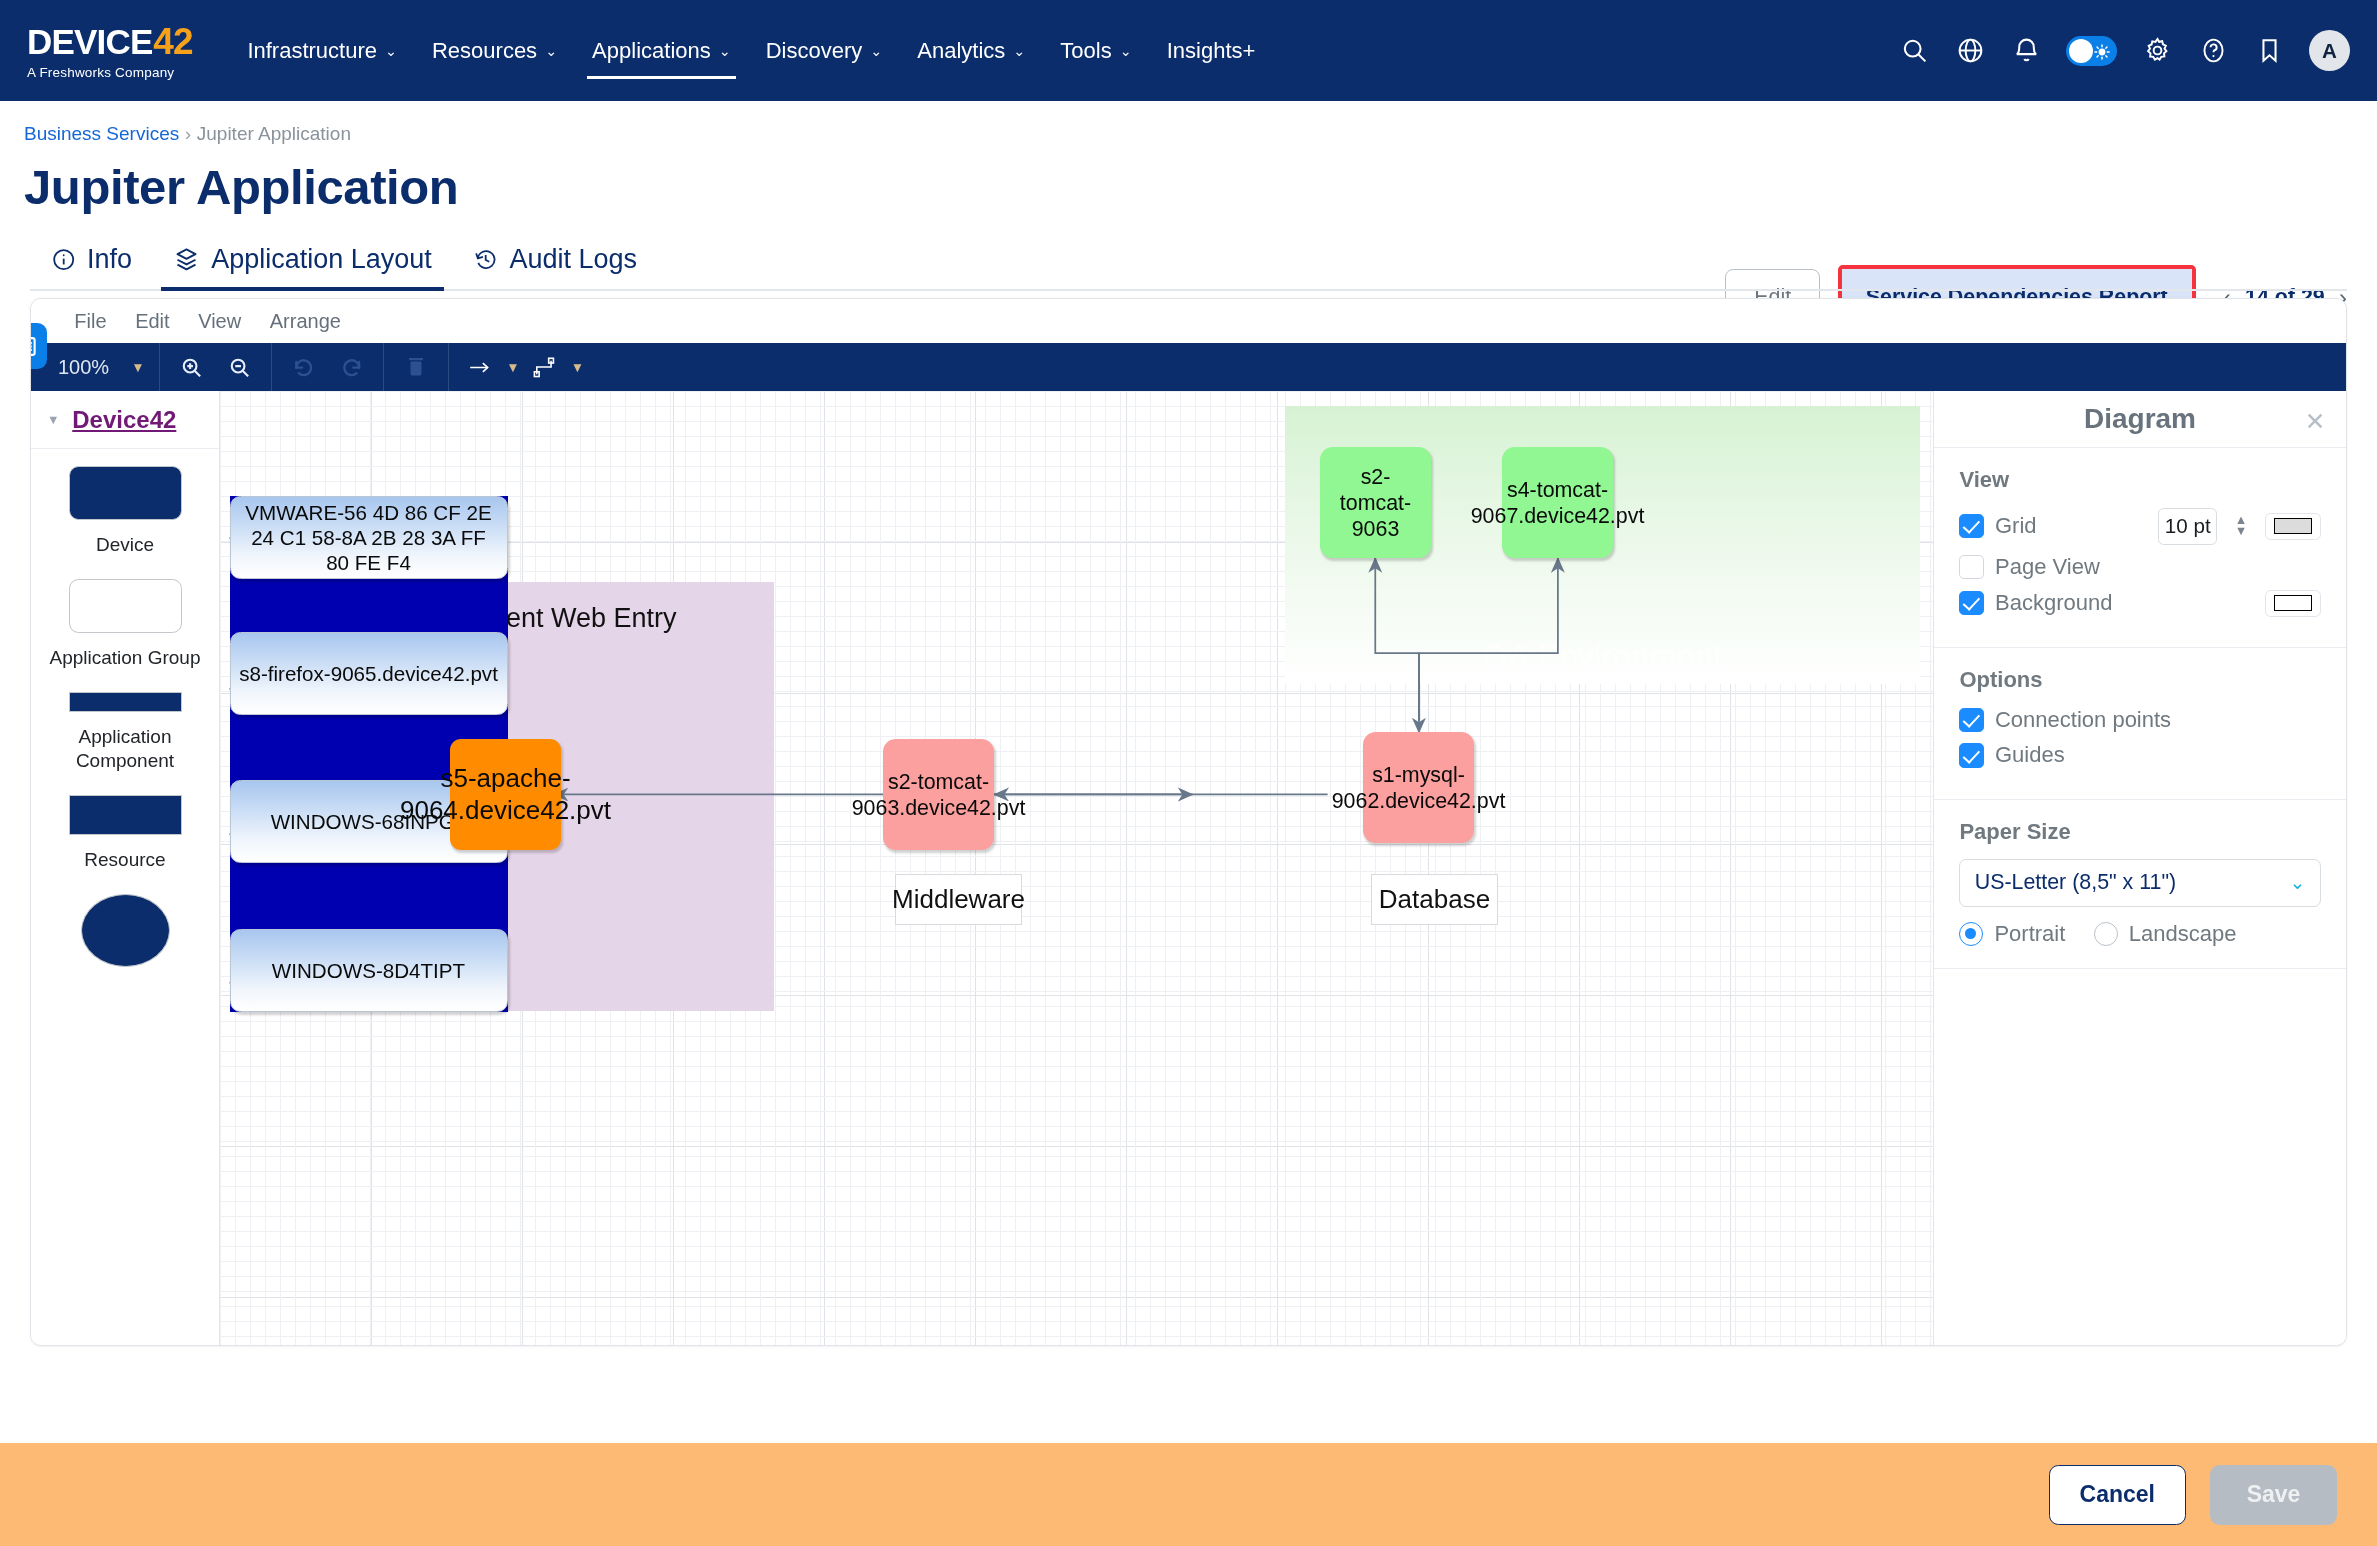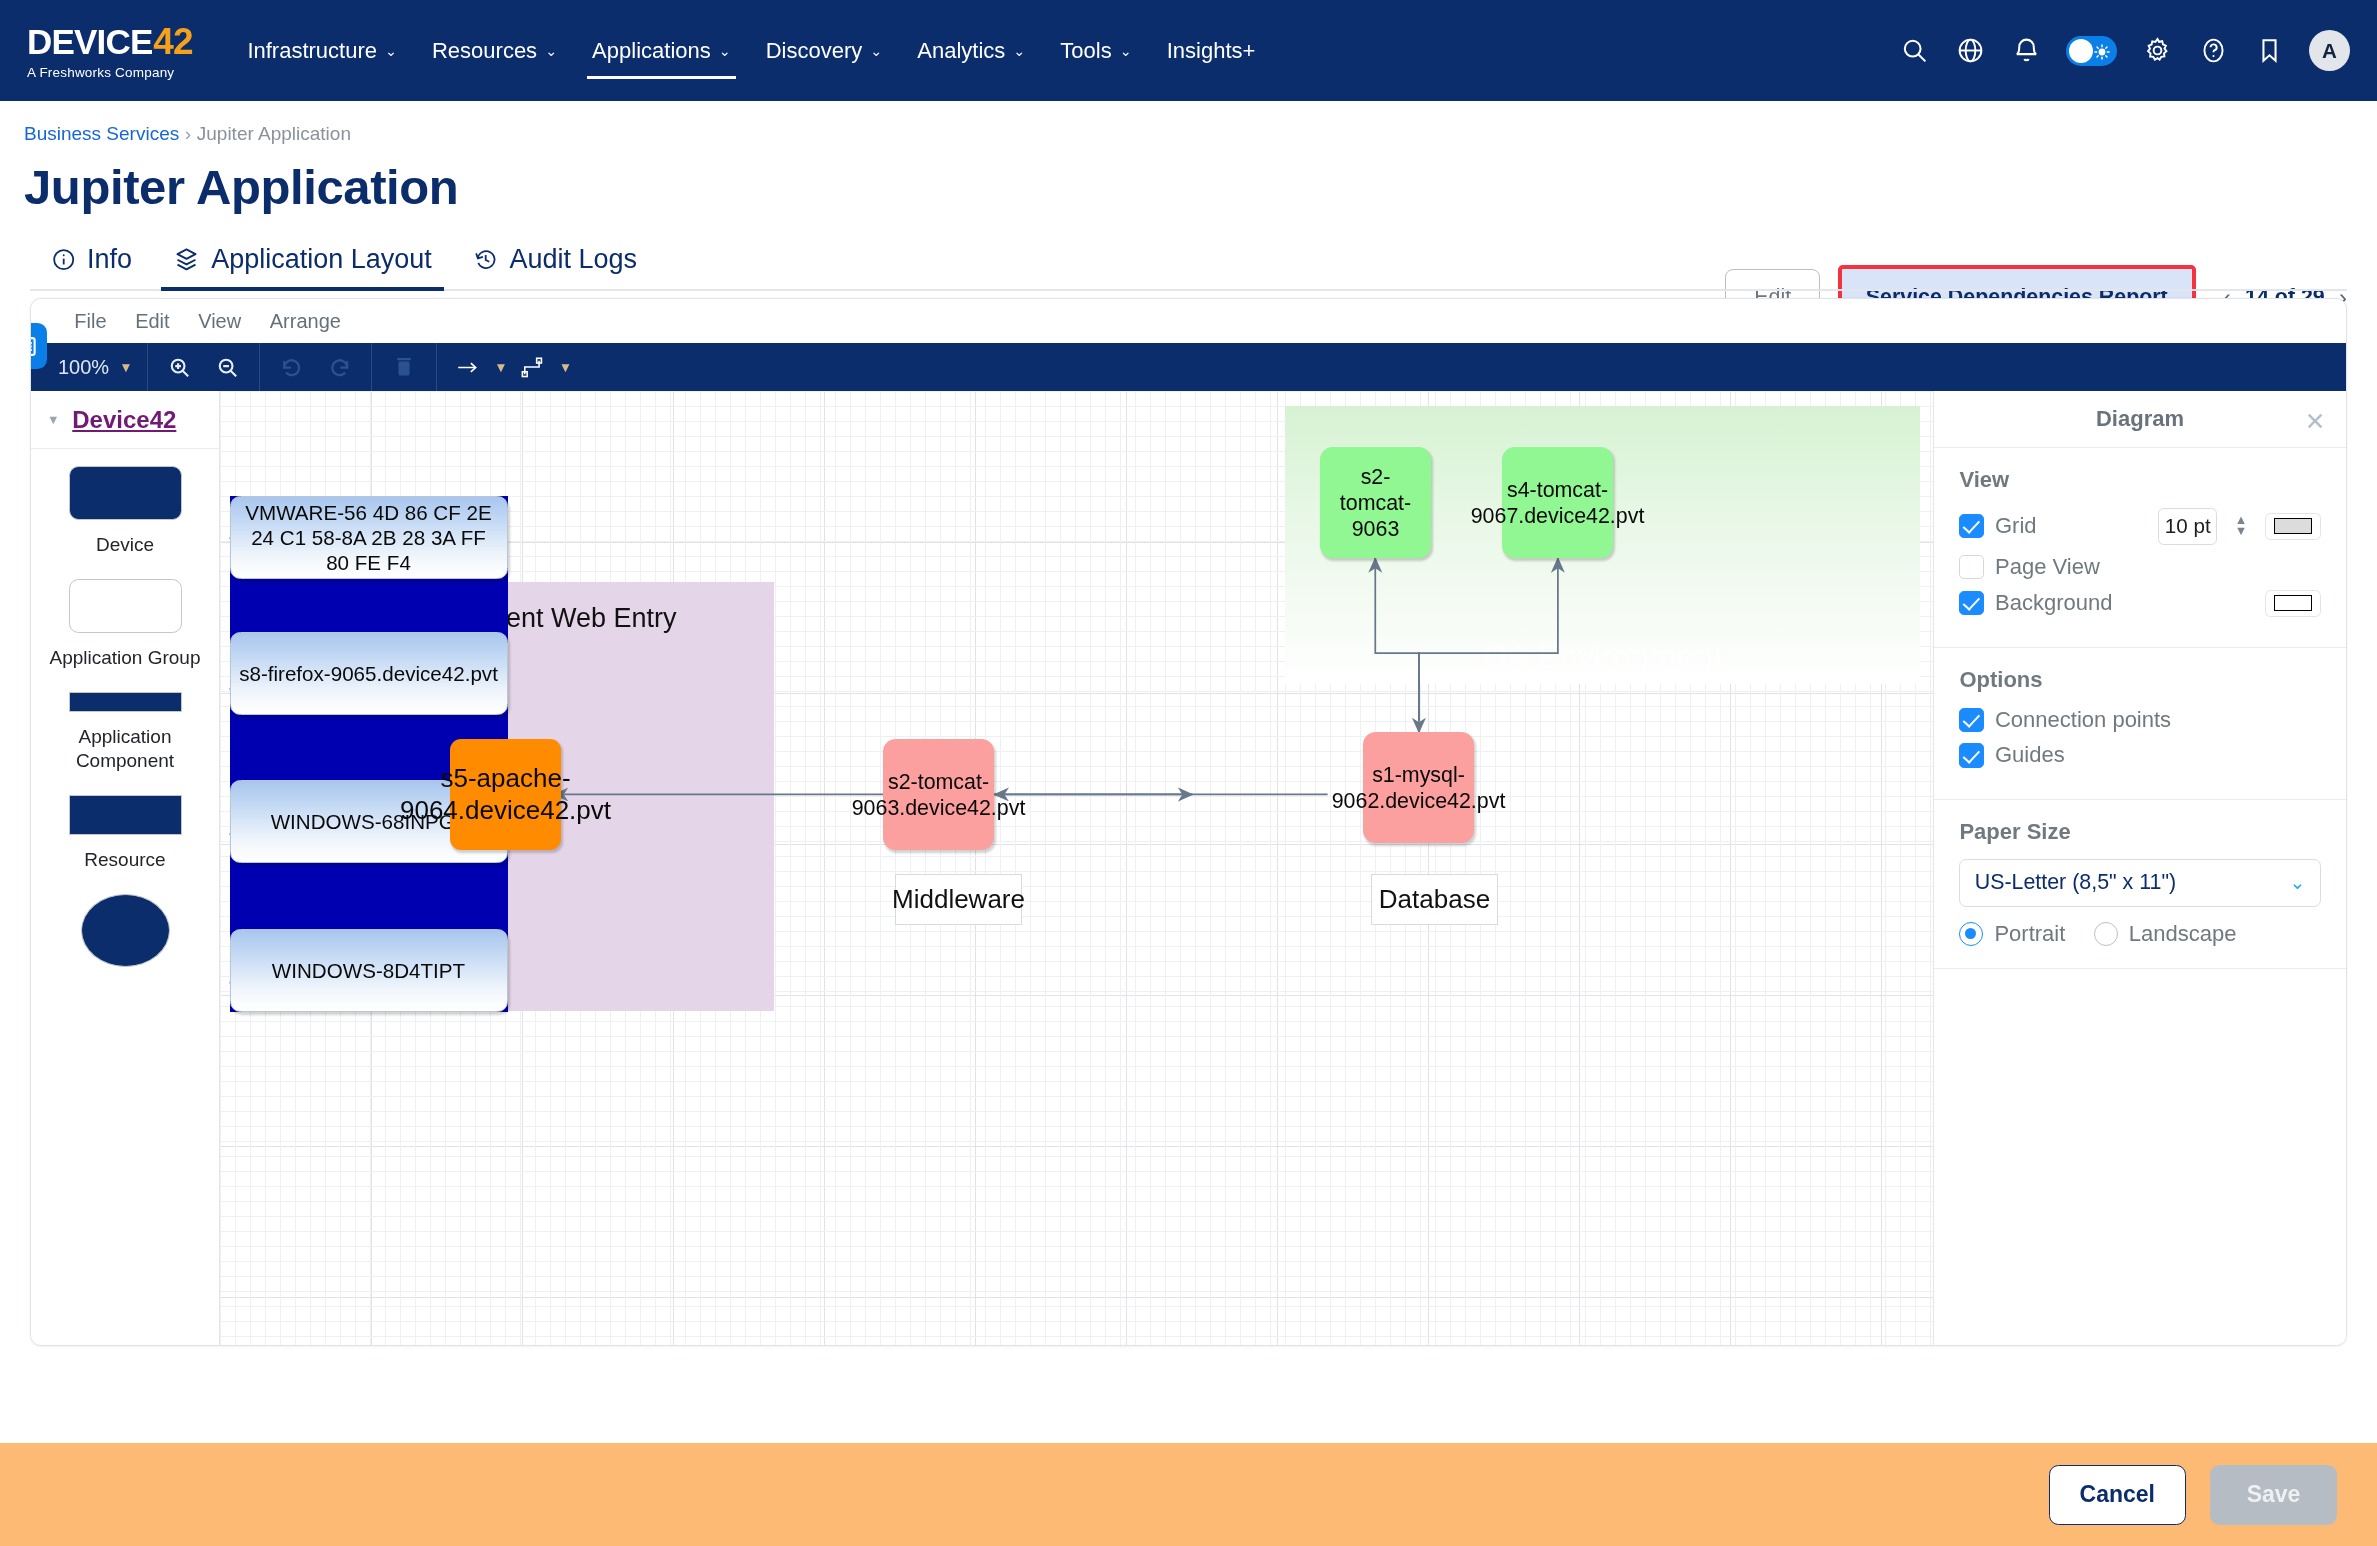--- a/index.html
+++ b/index.html
@@ -89,21 +89,21 @@
   }
   .sidebar-toggle {
     position: absolute; left: -30px; top: 24px; width: 46px; height: 46px;
     background: #0b7fe8; border-radius: 9.5px; display: flex; align-items: center;
     justify-content: center; cursor: pointer; z-index: 30;
   }
   .menubar { height: 44px; display: flex; align-items: center; gap: 0; padding-left: 29px; background: #fff; }
   .menubar .mi { font-size: 20px; color: #66707b; padding: 0 14.3px; cursor: pointer; }
   .toolbar { height: 48px; background: #0b2d6b; display: flex; align-items: center; }
   .tb-group { display: flex; align-items: center; height: 100%; border-right: 0.8px solid #2b4a82; padding: 0 14.3px; gap: 12.7px; }
-  .tb-zoomlbl { color: #dfe6f2; font-size: 20px; display: flex; align-items: center; gap: 10px; cursor: pointer; }
+  .tb-zoomlbl { color: #dfe6f2; font-size: 20px; display: flex; align-items: center; gap: 22px; cursor: pointer; }
   .tb-btn { width: 35px; height: 35px; display: flex; align-items: center; justify-content: center; cursor: pointer; }
   .tb-caret { color: #d7b98a; font-size: 13.5px; }
 
   .editor-body { position: absolute; top: 92px; left: 0; right: 0; bottom: 0; display: flex; }
 
   
   .palette { width: 189px; border-right: 0.8px solid #e3e7eb; background: #fff; flex: 0 0 189px; }
   .palette-hdr { display: flex; align-items: center; gap: 12.7px; padding: 14.3px 16px; border-bottom: 0.8px solid #e9edf1; }
   .palette-hdr .tri { color: #9aa4ae; font-size: 12.7px; }
   .palette-hdr .nm { font-size: 24px; font-weight: 700; color: #701a75; text-decoration: underline; }
@@ -148,21 +148,21 @@
     color: #ffffff; opacity: .88;
   }
   .nd-green { background: #90f792; border-radius: 12.7px; font-size: 21.4px; padding: 3.2px 6.4px; }
   .nd-red { background: #fba09e; border-radius: 12.7px; font-size: 21.4px; padding: 3.2px 6.4px; }
   .lbl-box { position: absolute; border: 0.8px solid #d7dbe0; background: #fff; display: flex; align-items: center; justify-content: center; font-size: 26px; color: #111; }
   .svg-edges { position: absolute; inset: 0; pointer-events: none; }
 
   
   .fmt { width: 413px; flex: 0 0 413px; border-left: 0.8px solid #e3e7eb; background: #fff; }
   .fmt-hdr { height: 57px; display: flex; align-items: center; justify-content: center; position: relative; border-bottom: 0.8px solid #e9edf1; }
-  .fmt-title { font-size: 22px; color: #69737e; font-weight: 600; }
+  .fmt-title { font-size: 28px; color: #69737e; font-weight: 600; }
   .fmt-x { position: absolute; right: 20.6px; top: 16px; font-size: 24.6px; color: #b6bfc8; cursor: pointer; }
   .fmt-sec { padding: 19px 25.4px 20.6px 25.4px; border-bottom: 0.8px solid #e9edf1; }
   .fmt-sec-t { font-size: 22px; color: #70797f; font-weight: 700; margin-bottom: 14.3px; }
   .ck-row { display: flex; align-items: center; gap: 11px; margin-bottom: 9.5px; }
   .ck { width: 24.6px; height: 24.6px; border-radius: 4.8px; border: 1.6px solid #d2d8de; background: #fff; flex: 0 0 24.6px; cursor: pointer; position: relative; }
   .ck.on { background: #1a8cff; border-color: #1a8cff; }
   .ck.on::after { content: ""; position: absolute; left: 7.1px; top: 2.4px; width: 7.1px; height: 13.5px; border: solid #fff; border-width: 0 2.8px 2.8px 0; transform: rotate(43deg); }
   .ck-lbl { font-size: 22px; color: #70797f; }
   .num-in { width: 59px; height: 37px; border: 0.8px solid #d8dde2; border-radius: 5.6px; display: flex; align-items: center; justify-content: center; font-size: 20.6px; color: #1a1d21; margin-left: auto; cursor: text; }
   .spin { display: flex; flex-direction: column; color: #7b858f; font-size: 12.7px; line-height: .9; margin: 0 6.4px; cursor: pointer; }

